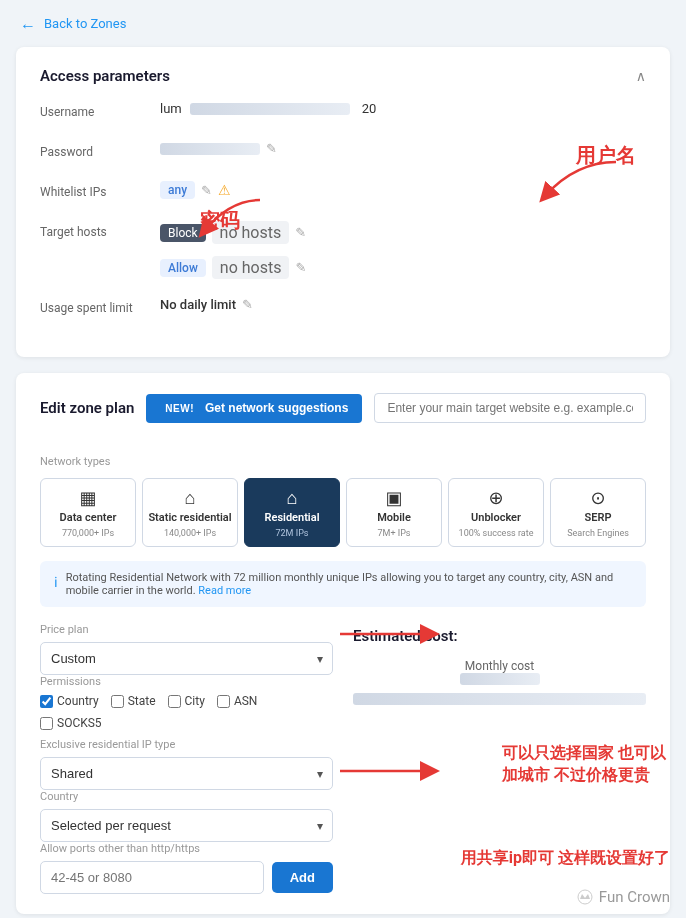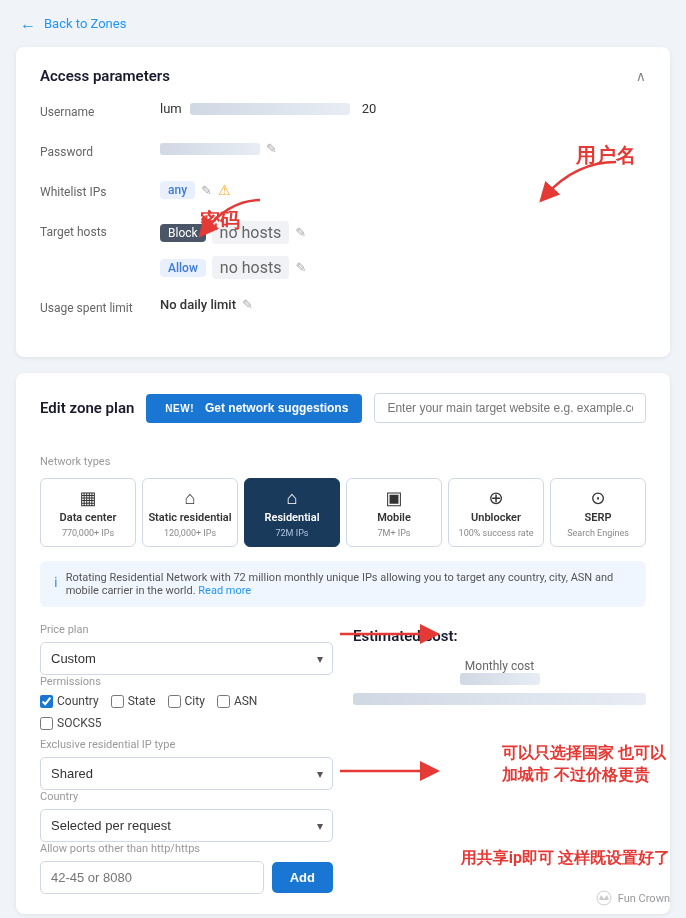--- a/index.html
+++ b/index.html
@@ -405,21 +405,21 @@
     }
 
     
     .watermark {
       position: fixed;
       bottom: 12px;
       right: 16px;
       display: flex;
       align-items: center;
       gap: 6px;
-      font-size: 11px;
+      font-size: 15px;
       color: #999;
     }
     .annotation-text-username {
       position: absolute;
       top: 95px;
       right: 50px;
       font-size: 20px;
       color: #e53935;
       font-weight: bold;
     }
@@ -565,21 +565,21 @@
       <div class="section-label">Network types</div>
       <div class="network-grid">
         <div class="network-tile">
           <span class="tile-icon">▦</span>
           <span class="tile-name">Data center</span>
           <span class="tile-sub">770,000+ IPs</span>
         </div>
         <div class="network-tile">
           <span class="tile-icon">⌂</span>
           <span class="tile-name">Static residential</span>
-          <span class="tile-sub">120,000+ IPs</span>
+          <span class="tile-sub">140,000+ IPs</span>
         </div>
         <div class="network-tile active">
           <span class="tile-icon" style="color:#fff;">⌂</span>
           <span class="tile-name">Residential</span>
           <span class="tile-sub">72M IPs</span>
         </div>
         <div class="network-tile">
           <span class="tile-icon">▣</span>
           <span class="tile-name">Mobile</span>
           <span class="tile-sub">7M+ IPs</span>

